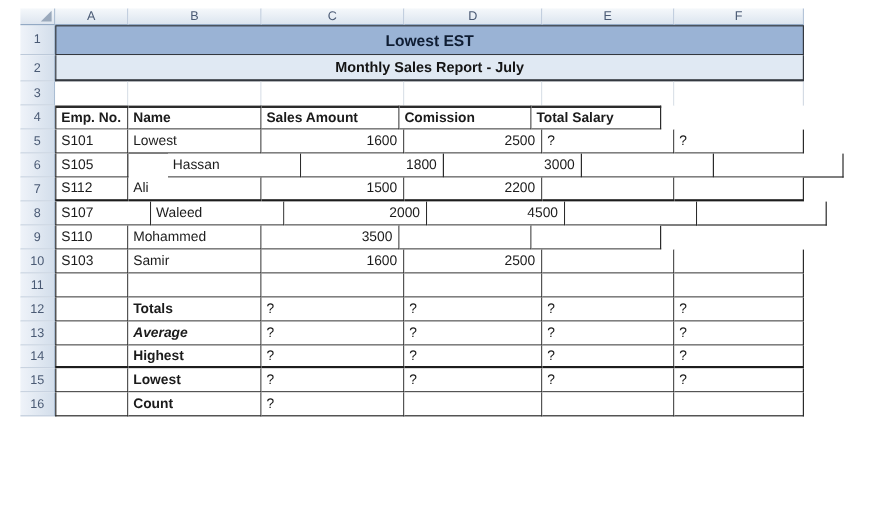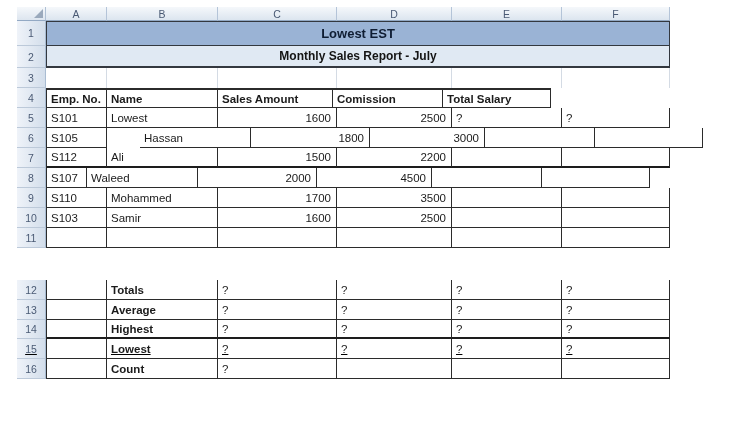--- a/index.html
+++ b/index.html
@@ -116,32 +116,31 @@
           <div class="rh">7</div>
           <div class="cell br1 bb2 bl1" style="width: 61px;">S112</div>
           <div class="cell br1 bb2" style="width: 111px;">Ali</div>
           <div class="cell br1 bb2 num" style="width: 119px;">1500</div>
           <div class="cell br1 bb2 num" style="width: 115px;">2200</div>
           <div class="cell br1 bb2" style="width: 110px;"></div>
           <div class="cell br1 bb2" style="width: 108px;"></div>
         </div>
         <div class="row" style="height: 20px;">
           <div class="rh">8</div>
-          <div class="cell br1 bb1 bl1" style="width: 41px; text-align: right;">S107</div>
+          <div class="cell br1 bb1 bl1" style="width: 80px; text-align: right;">S107</div>
           <div class="cell br1 bb1" style="width: 111px;">Waleed</div>
           <div class="cell br1 bb1 num" style="width: 119px;">2000</div>
           <div class="cell br1 bb1 num" style="width: 115px;">4500</div>
           <div class="cell br1 bb1" style="width: 110px;"></div>
           <div class="cell br1 bb1" style="width: 108px;"></div>
         </div>
         <div class="row" style="height: 20px;">
           <div class="rh">9</div>
           <div class="cell br1 bb1 bl1" style="width: 61px;">S110</div>
           <div class="cell br1 bb1" style="width: 111px;">Mohammed</div>
-          <div class="cell br1 bb1 num" style="width: 119px;">1700</div>
           <div class="cell br1 bb1 num" style="width: 115px;">3500</div>
           <div class="cell br1 bb1" style="width: 110px;"></div>
           <div class="cell br1 bb1" style="width: 108px;"></div>
         </div>
         <div class="row" style="height: 20px;">
           <div class="rh">10</div>
           <div class="cell br1 bb1 bl1" style="width: 61px;">S103</div>
           <div class="cell br1 bb1" style="width: 111px;">Samir</div>
           <div class="cell br1 bb1 num" style="width: 119px;">1600</div>
           <div class="cell br1 bb1 num" style="width: 115px;">2500</div>
@@ -150,48 +149,48 @@
         </div>
         <div class="row" style="height: 20px;">
           <div class="rh">11</div>
           <div class="cell br1 bb1 bl1" style="width: 61px;"></div>
           <div class="cell br1 bb1" style="width: 111px;"></div>
           <div class="cell br1 bb1" style="width: 119px;"></div>
           <div class="cell br1 bb1" style="width: 115px;"></div>
           <div class="cell br1 bb1" style="width: 110px;"></div>
           <div class="cell br1 bb1" style="width: 108px;"></div>
         </div>
-        <div class="row" style="height: 20px; margin-top: 32px;">
+        <div class="row" style="height: 20px;">
           <div class="rh">12</div>
           <div class="cell br1 bb1 bl1" style="width: 61px;"></div>
           <div class="cell br1 bb1 bold" style="width: 111px;">Totals</div>
           <div class="cell br1 bb1" style="width: 119px;">?</div>
           <div class="cell br1 bb1" style="width: 115px;">?</div>
           <div class="cell br1 bb1" style="width: 110px;">?</div>
           <div class="cell br1 bb1" style="width: 108px;">?</div>
         </div>
         <div class="row" style="height: 20px;">
           <div class="rh">13</div>
           <div class="cell br1 bb1 bl1" style="width: 61px;"></div>
-          <div class="cell br1 bb1 bold" style="width: 111px;">Average</div>
+          <div class="cell br1 bb1 bold" style="width: 111px; font-style: italic;">Average</div>
           <div class="cell br1 bb1" style="width: 119px;">?</div>
           <div class="cell br1 bb1" style="width: 115px;">?</div>
           <div class="cell br1 bb1" style="width: 110px;">?</div>
           <div class="cell br1 bb1" style="width: 108px;">?</div>
         </div>
         <div class="row" style="height: 19px;">
           <div class="rh">14</div>
           <div class="cell br1 bb2 bl1" style="width: 61px;"></div>
           <div class="cell br1 bb2 bold" style="width: 111px;">Highest</div>
           <div class="cell br1 bb2" style="width: 119px;">?</div>
           <div class="cell br1 bb2" style="width: 115px;">?</div>
           <div class="cell br1 bb2" style="width: 110px;">?</div>
           <div class="cell br1 bb2" style="width: 108px;">?</div>
         </div>
-        <div class="row" style="height: 20px; text-decoration: underline;">
+        <div class="row" style="height: 20px;">
           <div class="rh">15</div>
           <div class="cell br1 bb1 bl1" style="width: 61px;"></div>
           <div class="cell br1 bb1 bold" style="width: 111px;">Lowest</div>
           <div class="cell br1 bb1" style="width: 119px;">?</div>
           <div class="cell br1 bb1" style="width: 115px;">?</div>
           <div class="cell br1 bb1" style="width: 110px;">?</div>
           <div class="cell br1 bb1" style="width: 108px;">?</div>
         </div>
         <div class="row" style="height: 20px;">
           <div class="rh">16</div>

